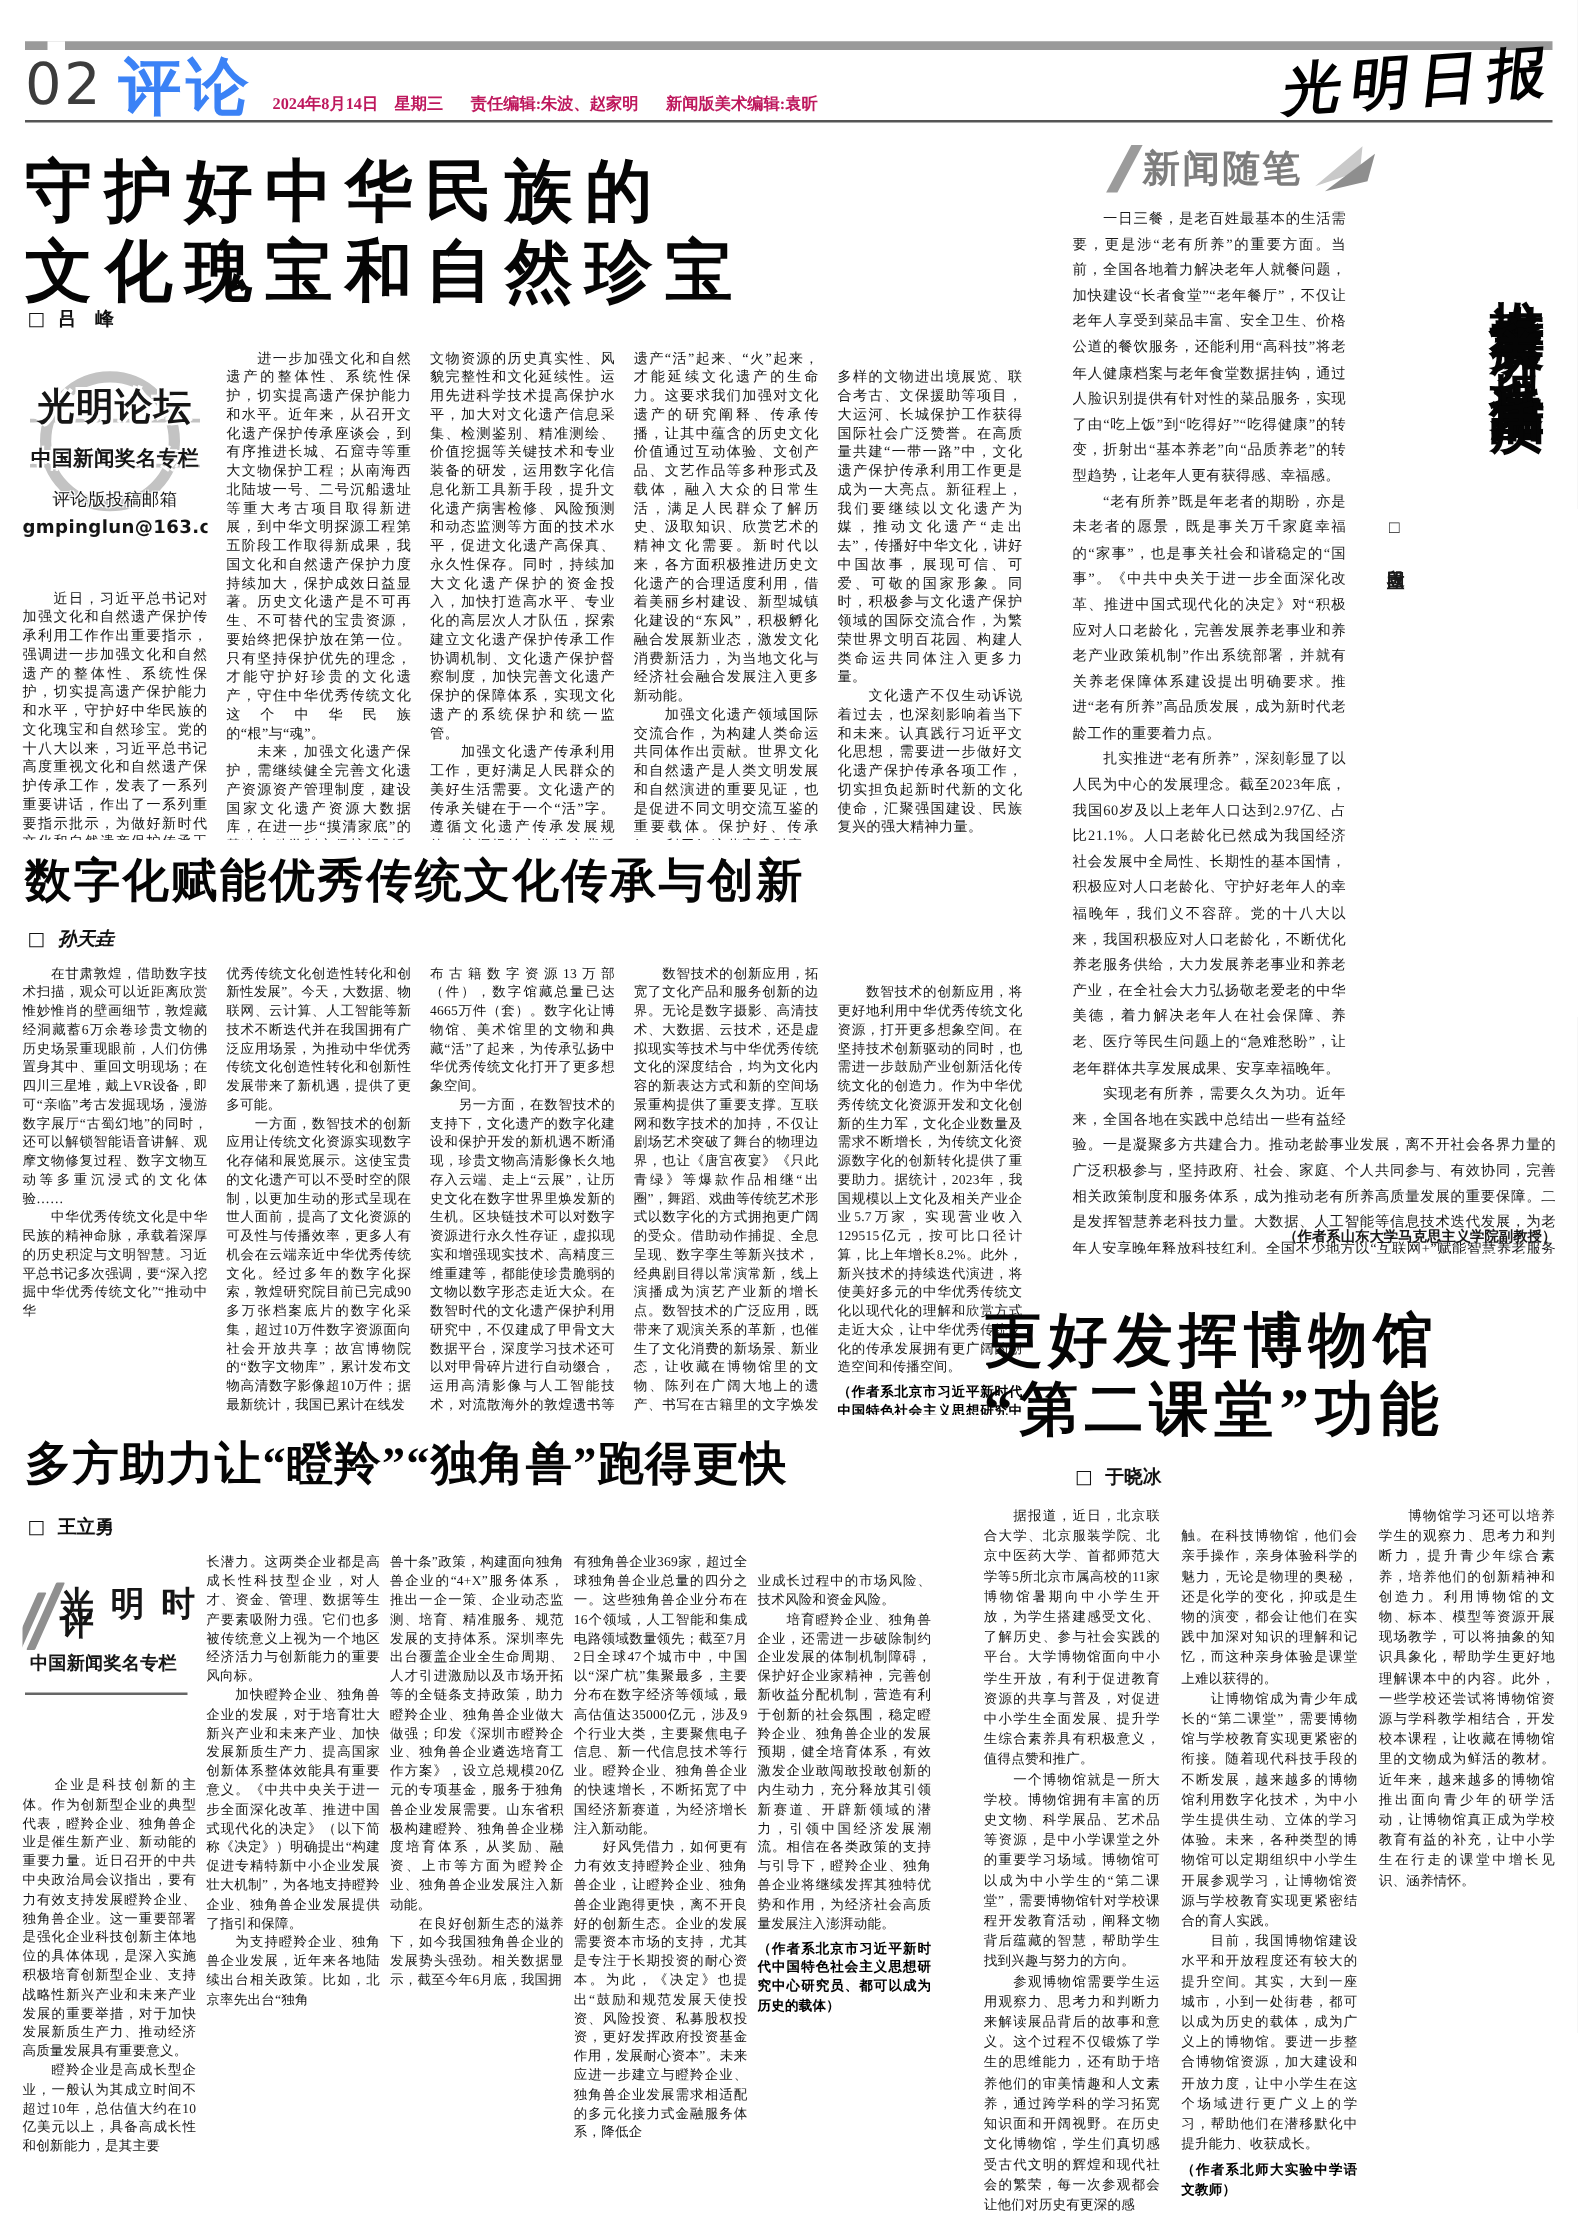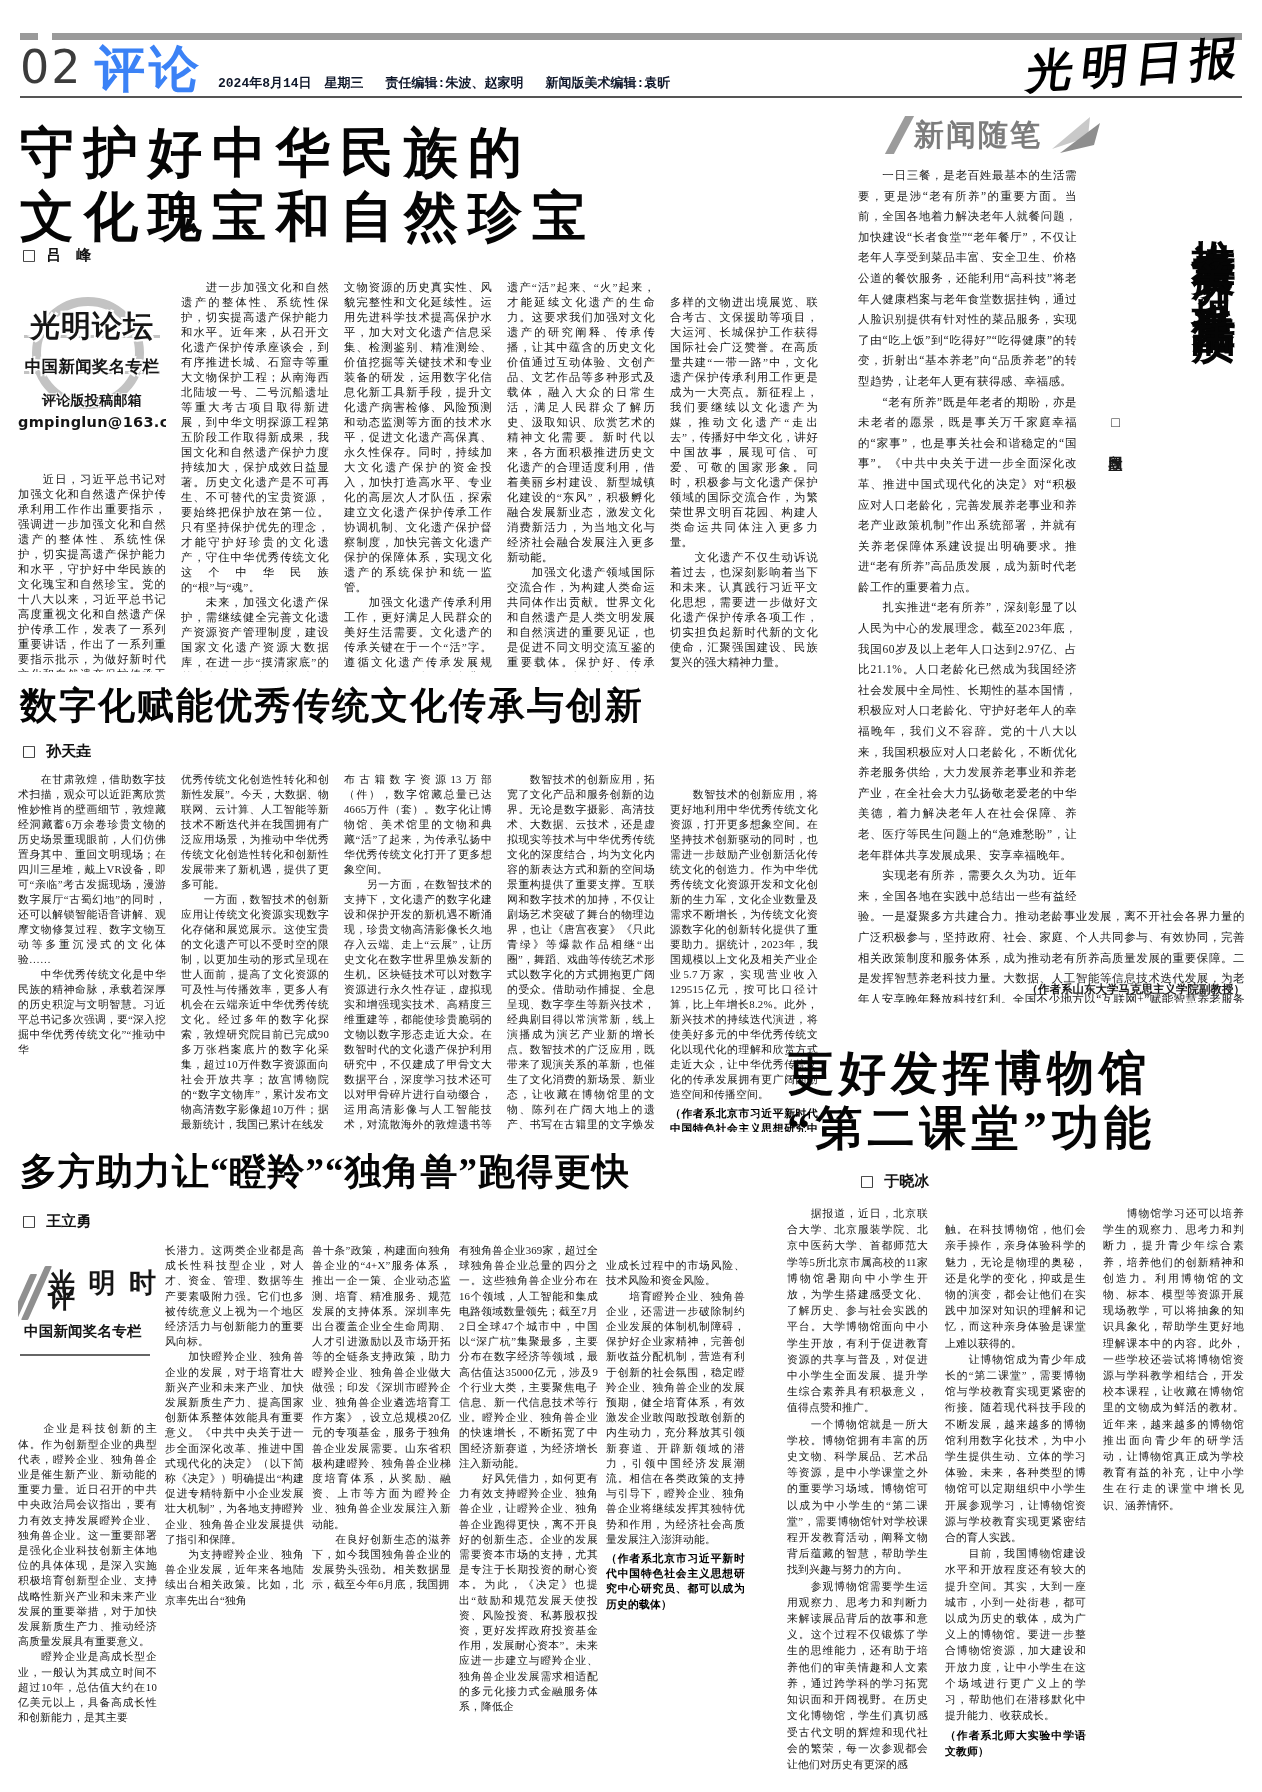--- a/index.html
+++ b/index.html
@@ -6,22 +6,22 @@
   #page{position:relative;width:1262px;height:1792px;background:#ffffff;overflow:hidden;
         font-family:"Liberation Serif","DejaVu Serif",serif;color:#1a1a1a;}
   .abs{position:absolute;}
 
   
   .topbar{position:absolute;left:20px;top:33px;width:1222px;height:7px;background:#9a9a9a;}
   .topbar-notch{position:absolute;left:38px;top:33px;width:14px;height:7px;background:#ffffff;}
   .pagenum{position:absolute;left:20px;top:40px;font-size:46px;font-weight:400;color:#3c3c3c;
            font-family:"DejaVu Sans","Liberation Sans",sans-serif;letter-spacing:2px;}
   .secname{position:absolute;left:95px;top:36px;font-size:50px;font-weight:900;color:#3b82f6;letter-spacing:4px;}
-  .dateline{position:absolute;left:218px;top:74px;font-size:13px;font-weight:bold;color:#0f172a;
-            font-family:Liberation Mono, monospace;}
+  .dateline{position:absolute;left:218px;top:74px;font-size:13px;font-weight:bold;color:#be185d;
+            font-family:Liberation Serif, serif;}
   .dateline span{margin-right:22px;}
   .masthead{position:absolute;right:18px;top:34px;font-size:46px;font-weight:bold;color:#000;
             transform:skewX(-10deg) rotate(-4deg);letter-spacing:8px;}
   .headrule{position:absolute;left:20px;top:96px;width:1222px;height:2px;background:#555;}
 
   
   .headline{font-weight:900;color:#050505;line-height:1.18;}
   .byline{font-size:15px;font-weight:bold;color:#111;}
   .byline .sq{font-family:"DejaVu Sans",sans-serif;font-weight:normal;margin-right:10px;}
   .bodycols{display:flex;}
@@ -37,21 +37,21 @@
 
   
   .forumbox{position:relative;width:148px;height:152px;margin-bottom:10px;overflow:hidden;}
   .globe{position:absolute;left:14px;top:2px;width:112px;height:112px;border:9px solid #c3c3c3;
          border-radius:50%;box-sizing:border-box;}
   .globe-line{position:absolute;left:6px;background:#c3c3c3;height:3px;width:136px;}
   .fb-title{position:absolute;left:0;top:26px;width:100%;text-align:center;font-size:30px;font-weight:900;
             letter-spacing:1px;text-shadow:-2px -2px 0 #fff,2px -2px 0 #fff,-2px 2px 0 #fff,2px 2px 0 #fff;font-family:Liberation Mono, monospace;}
   .fb-sub{position:absolute;left:0;top:64px;width:100%;text-align:center;font-size:16.5px;font-weight:900;
           text-shadow:-2px -2px 0 #fff,2px -2px 0 #fff,-2px 2px 0 #fff,2px 2px 0 #fff;}
-  .fb-note{position:absolute;left:0;top:98px;width:100%;text-align:center;font-size:14px;font-weight:bold;
+  .fb-note{position:absolute;left:0;top:98px;width:100%;text-align:center;font-size:14px;font-weight:normal;
            text-shadow:-1px -1px 0 #fff,1px -1px 0 #fff,-1px 1px 0 #fff,1px 1px 0 #fff;}
   .fb-mail{position:absolute;left:0;top:120px;width:100%;text-align:center;font-size:14.5px;font-weight:bold;
            font-family:"DejaVu Sans",sans-serif;text-shadow:-1px -1px 0 #fff,1px -1px 0 #fff,-1px 1px 0 #fff,1px 1px 0 #fff;}
 
   
   #essay-badge{left:895px;top:112px;height:46px;display:flex;align-items:center;}
   .badge-slash{width:9px;height:38px;background:#9b9b9b;transform:skewX(-28deg);margin-right:10px;}
   .badge-text{font-size:30px;font-weight:900;color:#7d7d7d;letter-spacing:2px;}
   #essay-body{left:858px;top:165px;width:387px;height:838px;font-size:11.5px;line-height:20.6px;
               text-align:justify;letter-spacing:0.4px;overflow:hidden;}
@@ -59,21 +59,21 @@
   #essay-vtitle{position:absolute;right:8px;top:40px;writing-mode:vertical-rl;font-size:44px;font-weight:900;
                 letter-spacing:4px;line-height:1.1;}
   #essay-vtitle .gap{display:inline-block;height:34px;}
   #essay-vbyline{position:absolute;right:120px;top:250px;writing-mode:vertical-rl;font-size:14px;font-weight:bold;}
   #essay-text{white-space:pre-line;}
   #essay-affil{position:absolute;left:858px;top:982px;width:387px;text-align:right;font-weight:bold;
                font-size:11.5px;font-family:"DejaVu Sans",sans-serif;}
 
   
   #a2-title{left:20px;top:684px;font-size:37px;letter-spacing:2px;}
-  #a2-byline{left:22px;top:742px;}
+  #a2-byline{left:22px;top:742px;font-style:italic;}
   #a2-cols{left:18px;top:772px;width:800px;height:360px;gap:15px;}
   #a2-cols .col{width:148px;font-size:10.8px;line-height:15px;letter-spacing:0.2px;}
 
   
   #a3-title{left:20px;top:1150px;font-size:37px;letter-spacing:1px;}
   #a3-byline{left:22px;top:1212px;}
   #a3-cols{left:18px;top:1243px;width:727px;height:545px;gap:8px;}
   #a3-cols .col{width:139px;font-size:10.8px;line-height:15.2px;letter-spacing:0.2px;}
 
   

